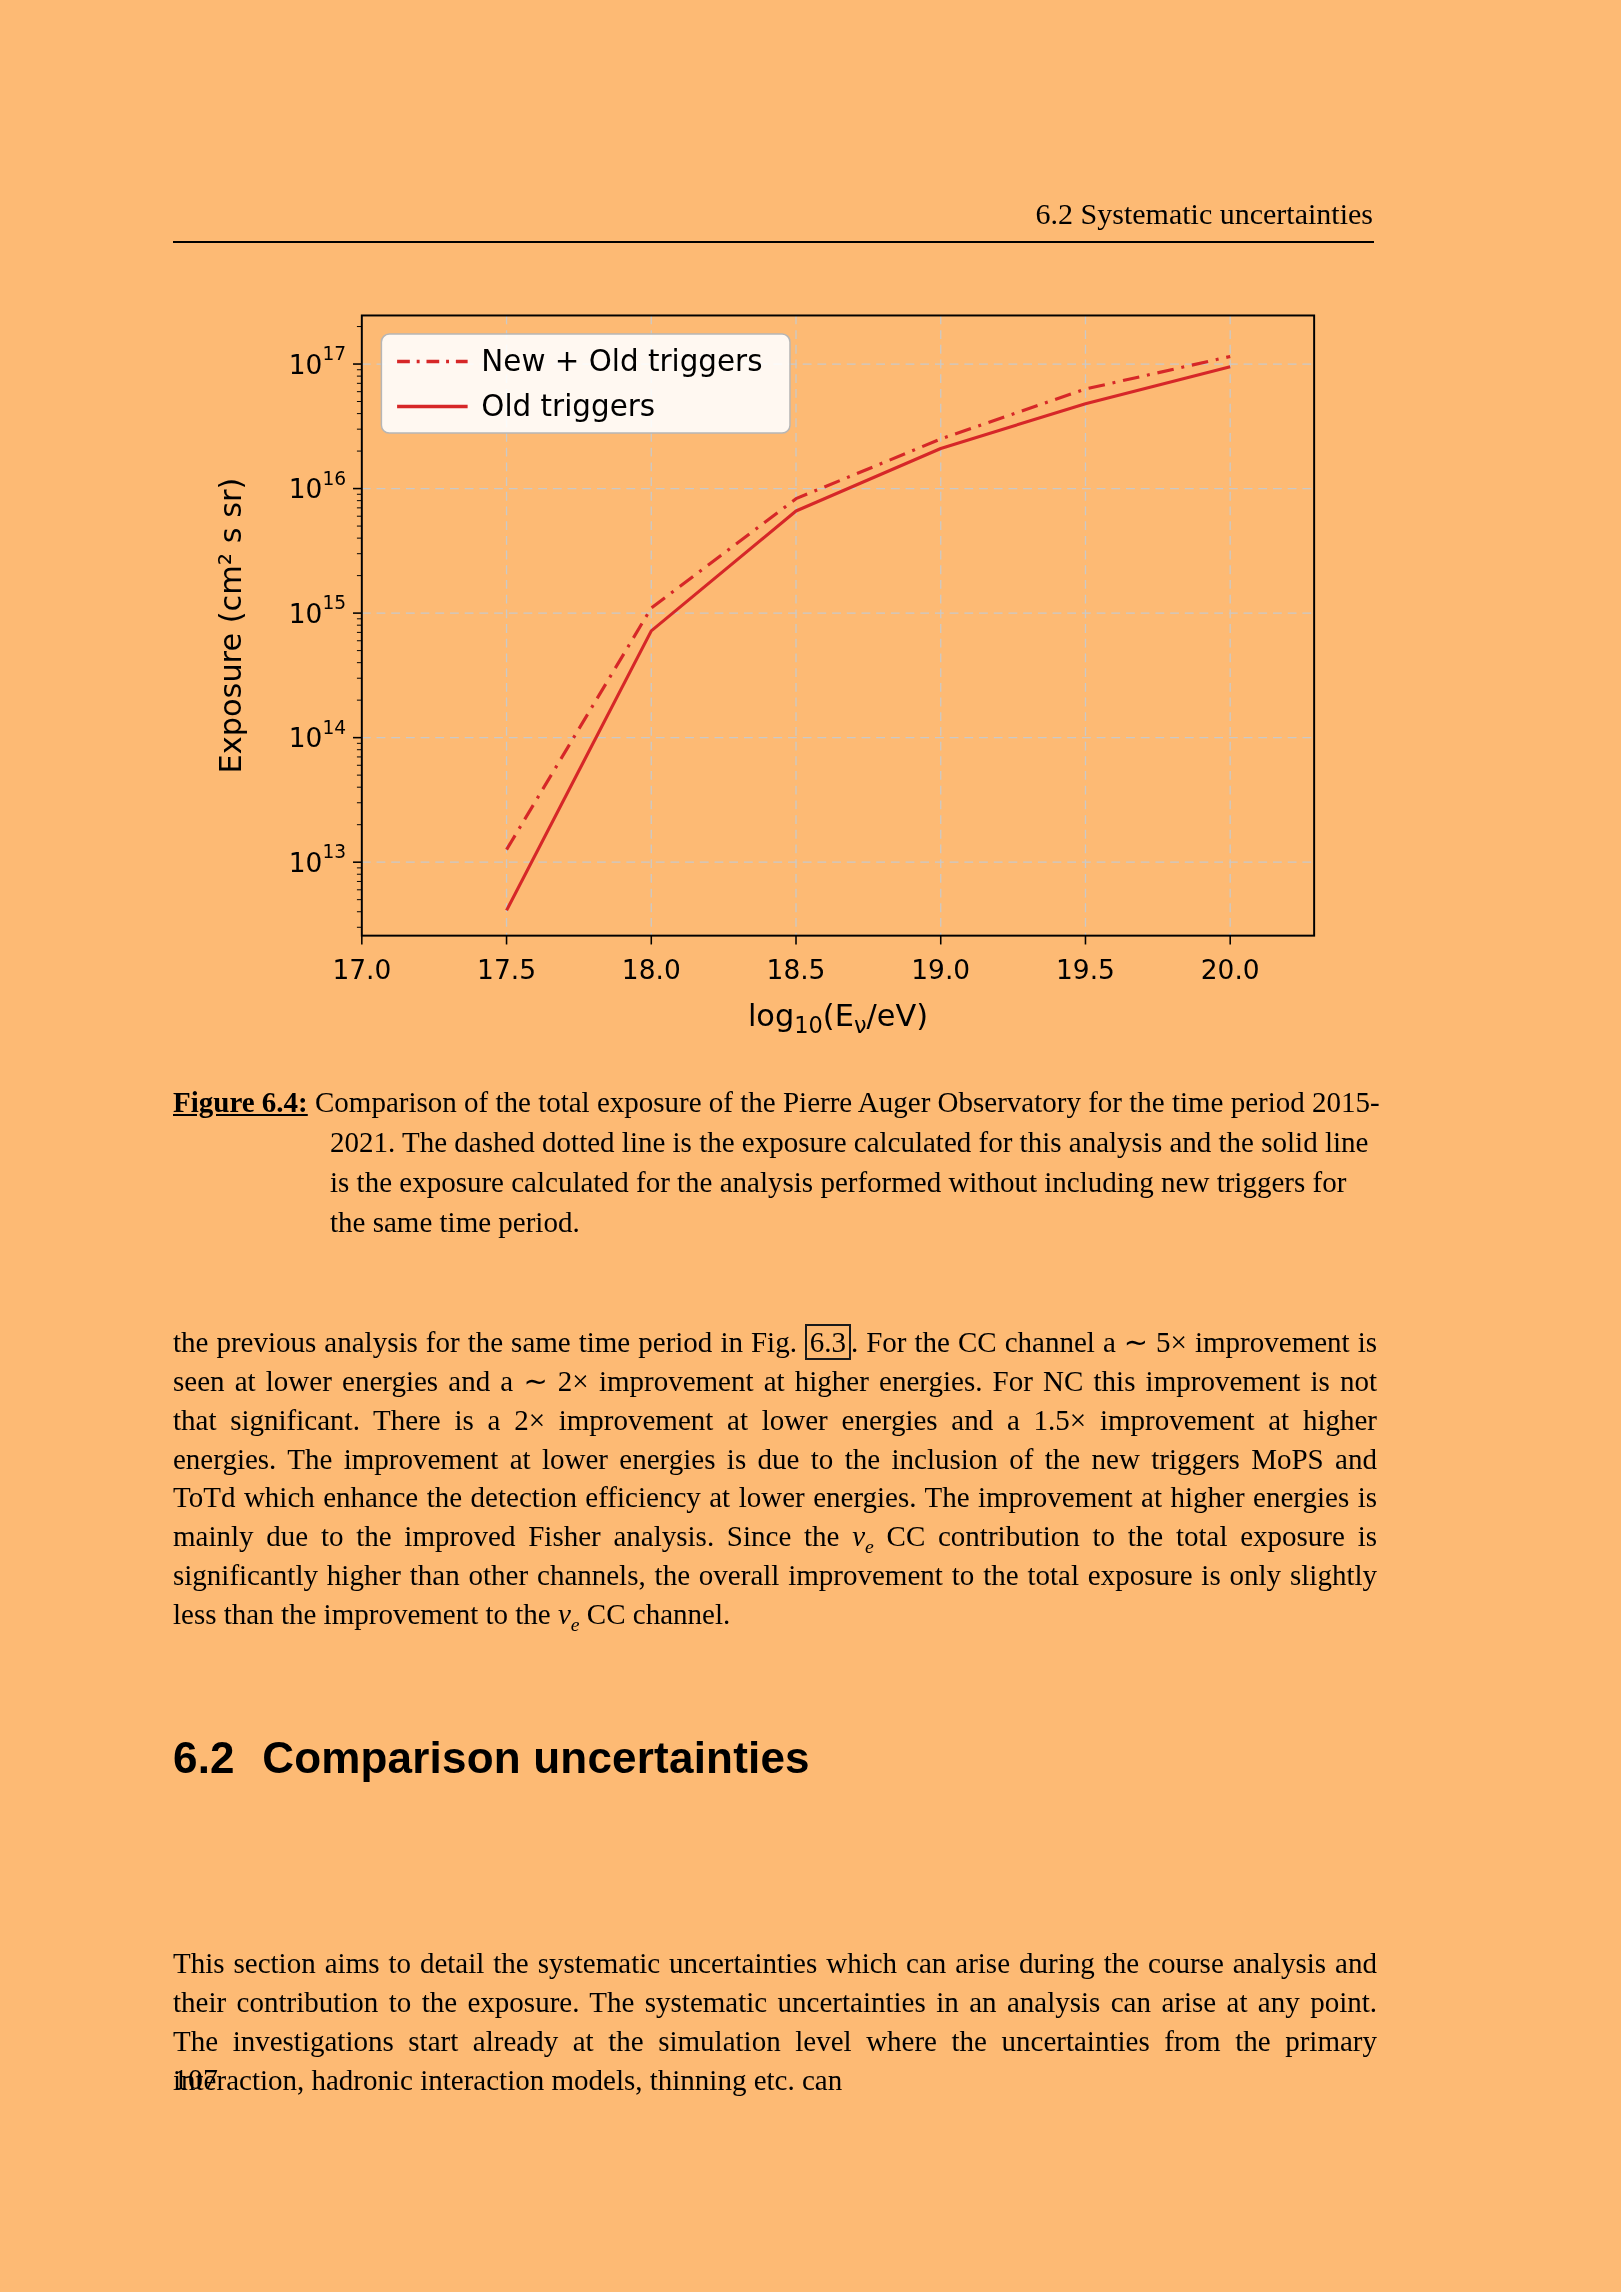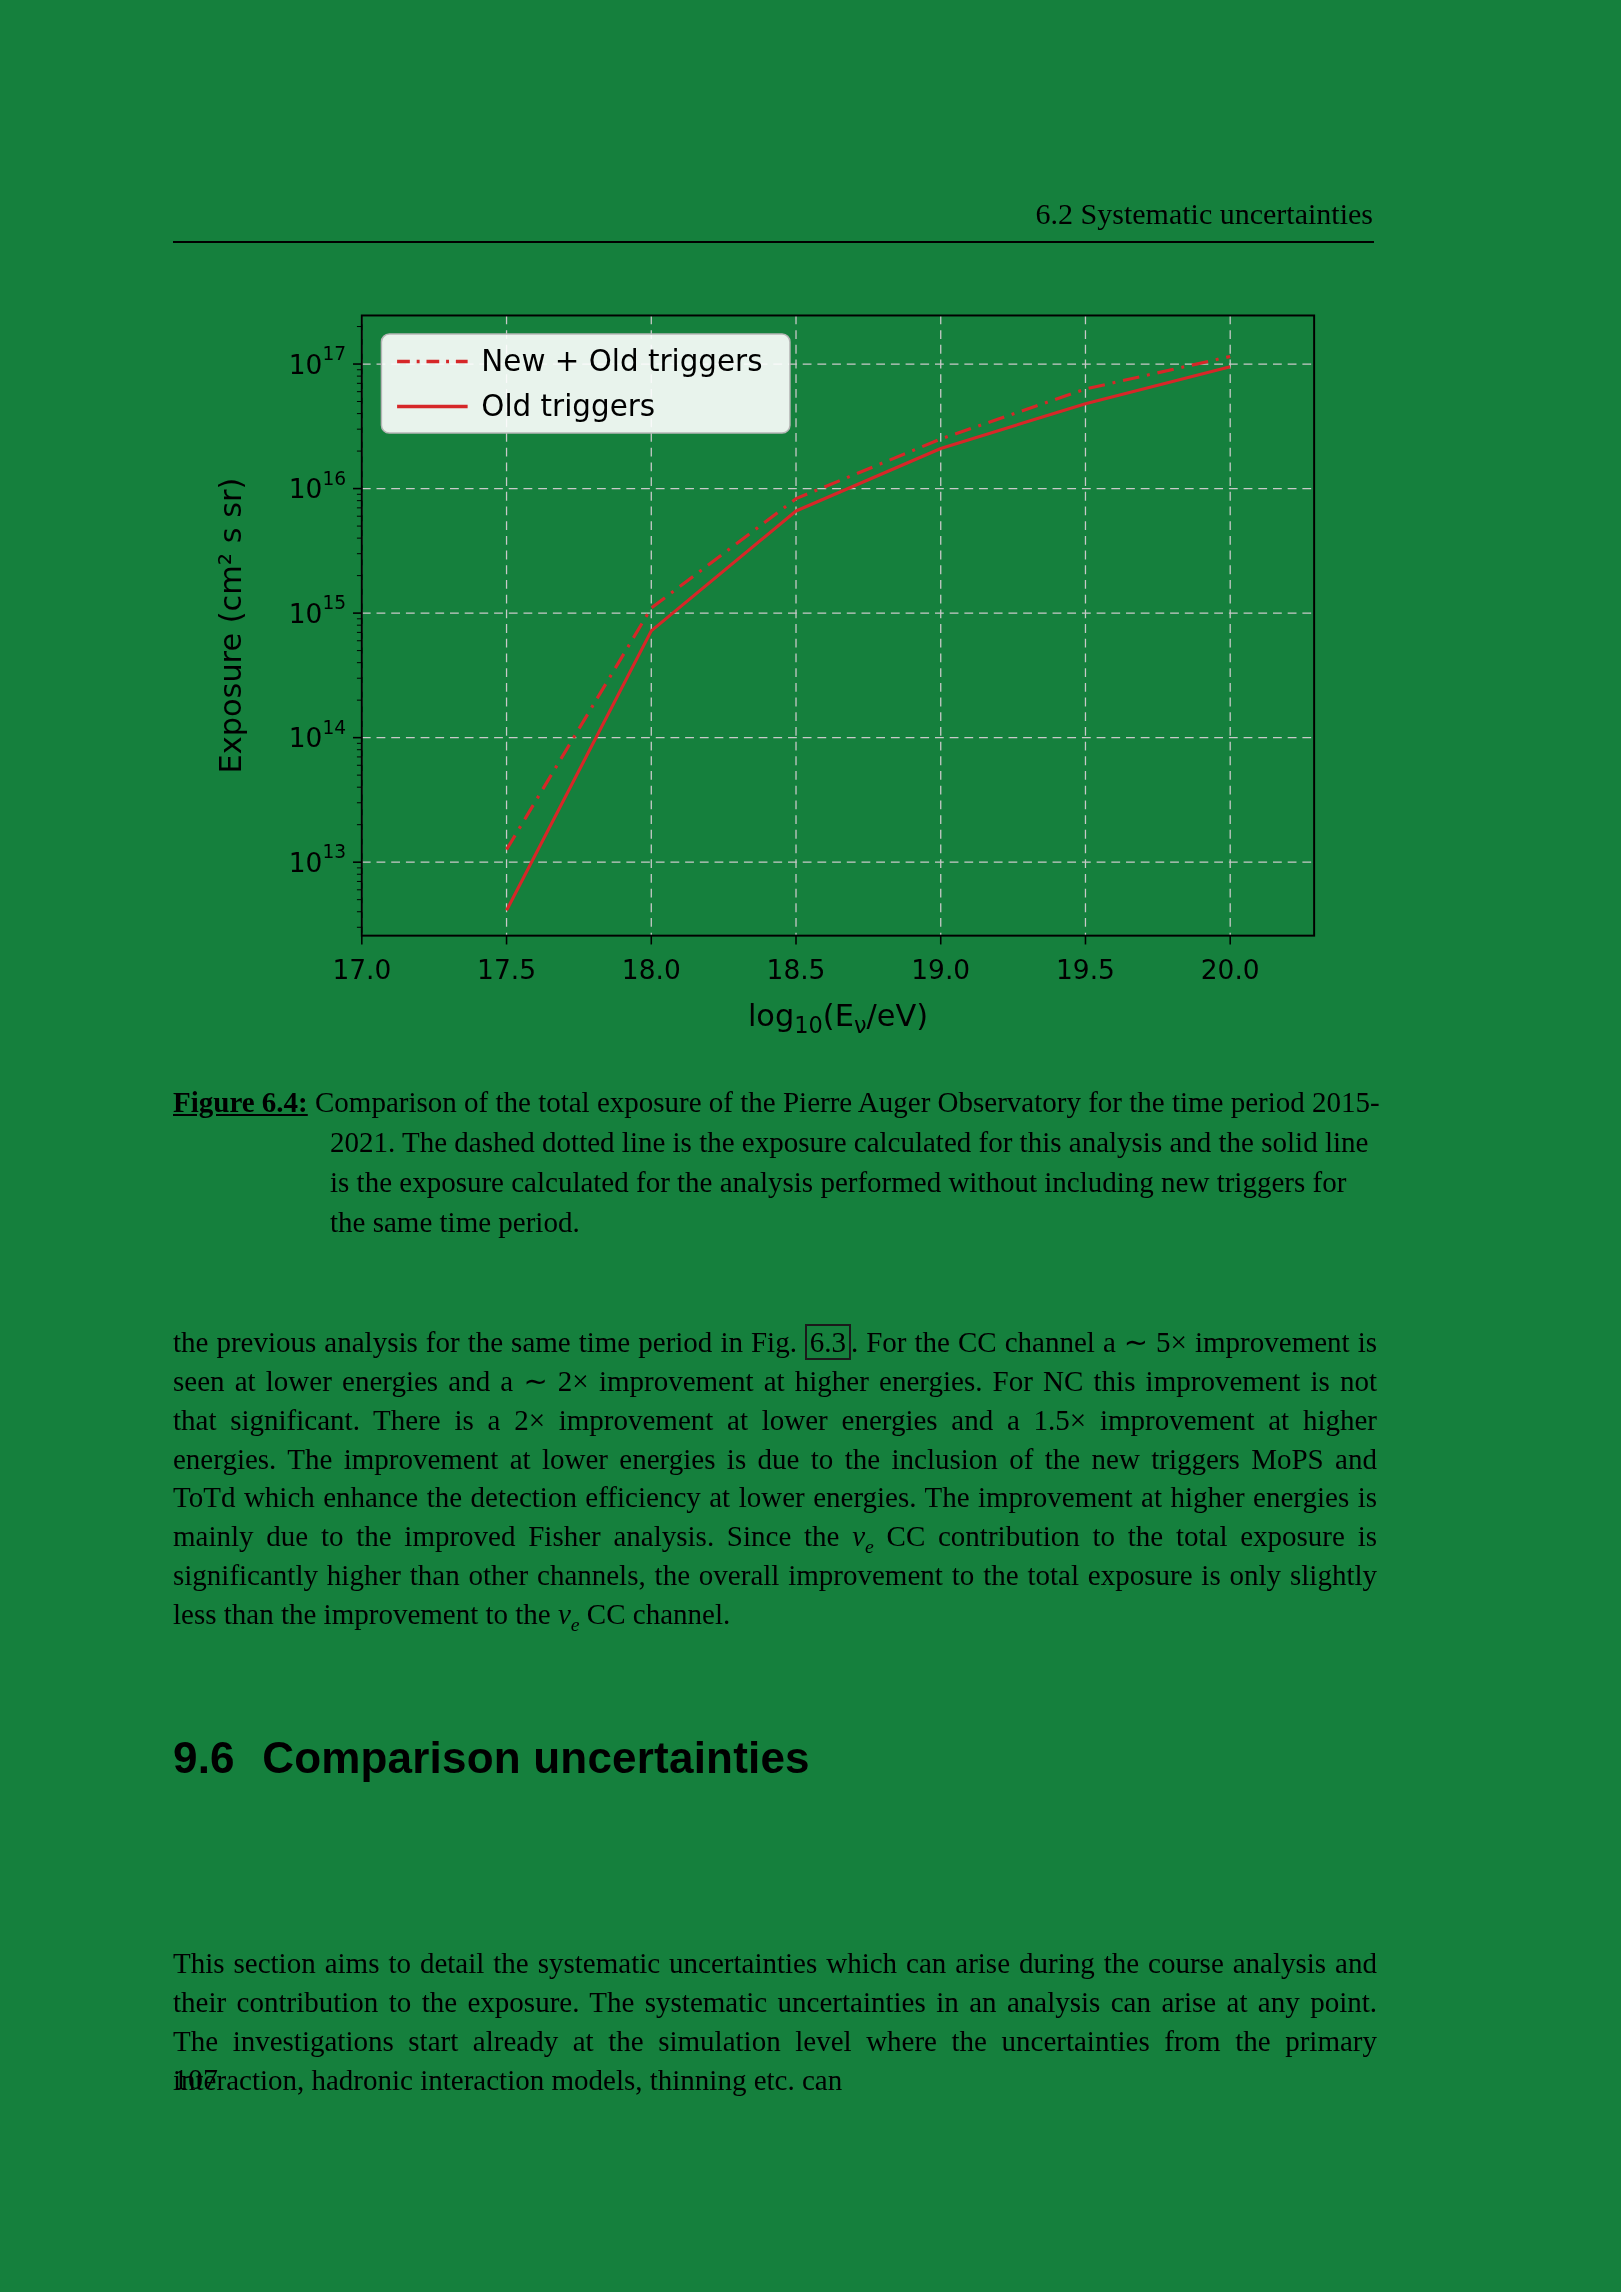--- a/index.html
+++ b/index.html
@@ -1,20 +1,20 @@
 <!DOCTYPE html>
 <html><head>
 <meta charset="utf-8">
 <style>
   html,body{margin:0;padding:0;background:#888;}
   .page{
     position:relative;
     width:1621px;height:2293px;
     margin:0 auto;
-    background:#15803d;
+    background:#fdba74;
     font-family:"Liberation Serif", serif;
     color:#000;
     overflow:hidden;
   }
   .header-right{
     position:absolute;top:197px;left:173px;width:1200px;
     text-align:right;font-size:30px;
   }
   .header-rule{
     position:absolute;top:241px;left:173px;width:1201px;height:2px;
@@ -154,20 +154,20 @@
           <line x1="255" x2="327" y1="119" y2="119" stroke="#d62728" stroke-width="3.6" stroke-dasharray="none"></line>
           <text x="341" y="129" font-size="30" font-family="&quot;DejaVu Sans&quot;, sans-serif">Old triggers</text>
         </g>
       </svg>
   </div>
 
   <div class="caption"><span class="caption-label">Figure 6.4:</span><span> Comparison of the total exposure of the Pierre Auger Observatory for the time period 2015-2021. The dashed dotted line is the exposure calculated for this analysis and the solid line is the exposure calculated for the analysis performed without including new triggers for the same time period.</span></div>
 
   <p class="para" id="para1"><span>the previous analysis for the same time period in Fig. </span><span class="linkbox">6.3</span><span>.  For the CC channel a ∼ 5× improvement is seen at lower energies and a ∼ 2× improvement at higher energies. For NC this improvement is not that significant. There is a 2× improvement at lower energies and a 1.5× improvement at higher energies.  The improvement at lower energies is due to the inclusion of the new triggers MoPS and ToTd which enhance the detection efficiency at lower energies. The improvement at higher energies is mainly due to the improved Fisher analysis. Since the </span><span class="it">ν</span><sub class="it">e</sub><span> CC contribution to the total exposure is significantly higher than other channels, the overall improvement to the total exposure is only slightly less than the improvement to the </span><span class="it">ν</span><sub class="it">e</sub><span> CC channel.</span></p>
 
-  <h2 class="section-heading"><span class="section-number">9.6</span><span>Comparison uncertainties</span></h2>
+  <h2 class="section-heading"><span class="section-number">6.2</span><span>Comparison uncertainties</span></h2>
 
   <p class="para" id="para2"><span>This section aims to detail the systematic uncertainties which can arise during the course analysis and their contribution to the exposure.  The systematic uncertainties in an analysis can arise at any point.  The investigations start already at the simulation level where the uncertainties from the primary interaction, hadronic interaction models, thinning etc. can</span></p>
 
   <div class="page-number">107</div>
 
 </div>
 
 
 </body></html>

